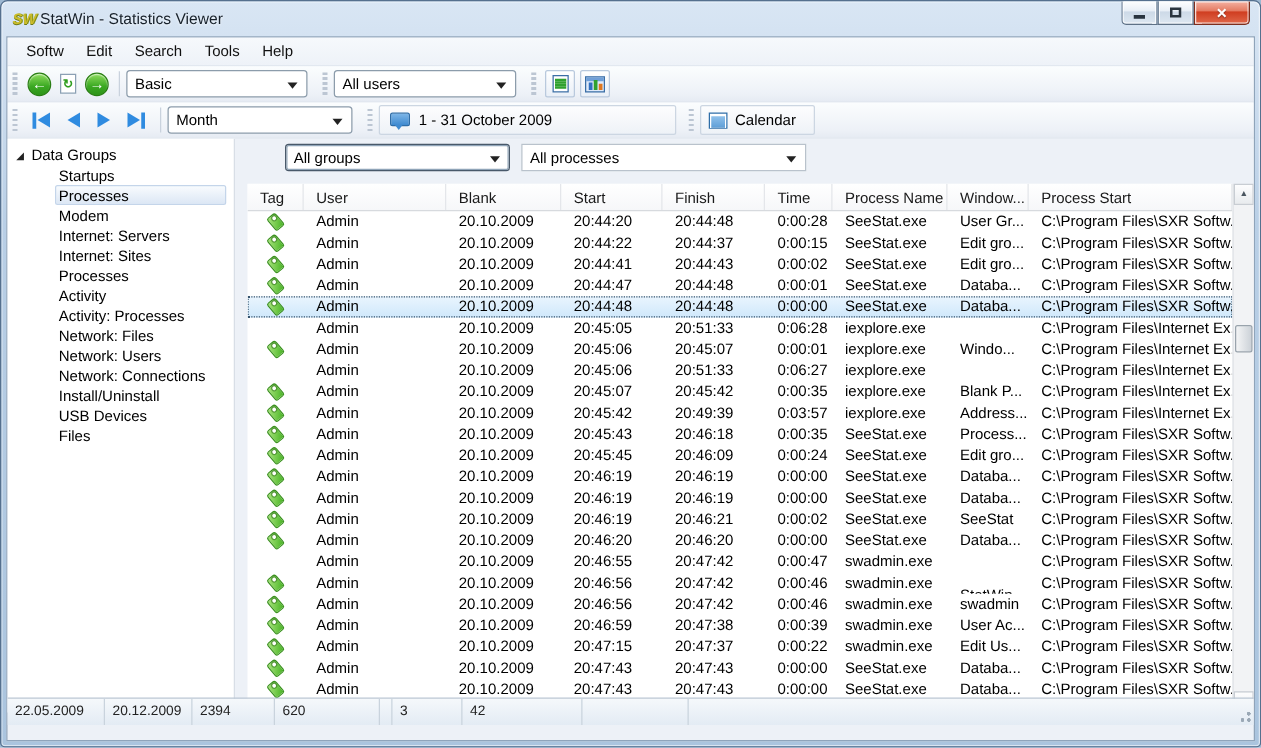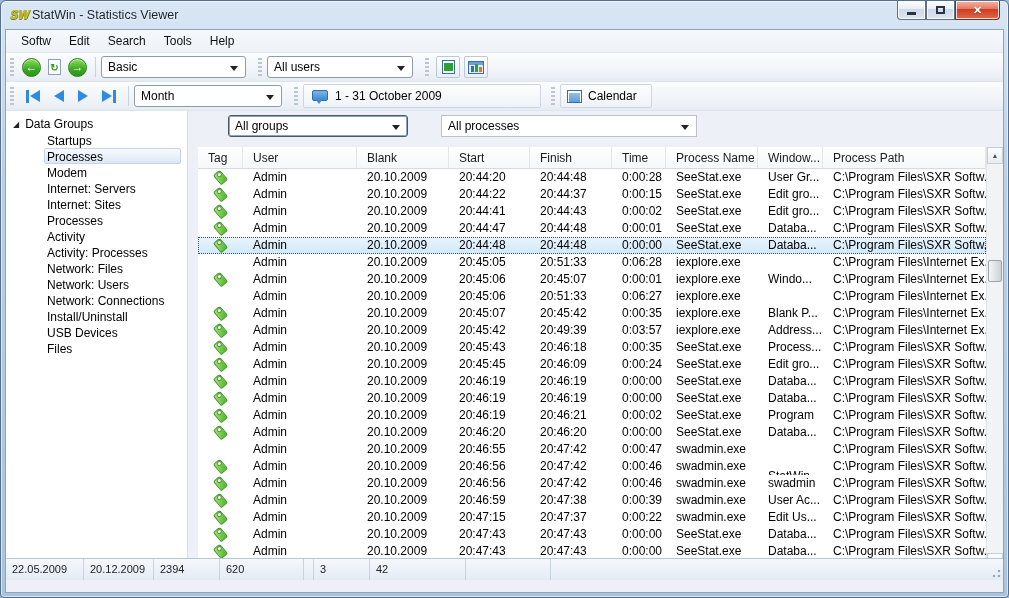--- a/index.html
+++ b/index.html
@@ -95,21 +95,21 @@
     border-right:1px solid #d8dee6; padding-top:5px; overflow:hidden; }
   .tree-root { display:flex; align-items:center; height:16px; padding-left:7px; color:#000; }
   .tree-arrow { font-size:8px; color:#222; margin-right:6px; }
   .tree-item { height:16px; line-height:16px; margin-left:38px; margin-right:6px; padding-left:2px;
     white-space:nowrap; border:1px solid transparent; border-radius:2px; }
   .tree-item.selected { background:linear-gradient(#f8fbfe,#dce7f5); border-color:#c4d5ea; }
 
   .content { position:absolute; left:192px; top:0; right:0; bottom:0; }
   .filterrow { position:absolute; top:4px; left:8px; right:0; height:24px; display:flex; gap:9px; }
   .filter-groups { width:180px; }
-  .filter-process { width:256px;margin-left:24px; }
+  .filter-process { width:228px; }
 
   .grid { position:absolute; top:36px; left:0; right:17px; bottom:0; background:#fff; overflow:hidden; }
   .gridhead { display:flex; height:22px; background:linear-gradient(#ffffff,#f6f7f9);
     border-bottom:1px solid #d7dade; }
   .hcell { padding:4px 0 0 10px; color:#1a1a1a; border-right:1px solid #e4e6ea; overflow:hidden; white-space:nowrap; }
   .gridbody { position:absolute; top:22px; left:0; right:0; bottom:0; overflow:hidden; }
   .grow { display:flex; height:17px; line-height:17px; white-space:nowrap; }
   .gcell { overflow:hidden; padding-left:10px; }
   .gcell.tagc { display:flex; align-items:center; justify-content:center; padding-left:0; }
   .grow.selected { background:linear-gradient(#eaf5fe,#cfe8fb); outline:1px dotted #36546e; outline-offset:-1px; }
@@ -282,21 +282,21 @@
         <div class="grid">
           <div class="gridhead">
               <div class="hcell" style="width: 45px;">Tag</div>
               <div class="hcell" style="width: 114px;">User</div>
               <div class="hcell" style="width: 92px;">Blank</div>
               <div class="hcell" style="width: 81px;">Start</div>
               <div class="hcell" style="width: 82px;">Finish</div>
               <div class="hcell" style="width: 54px;">Time</div>
               <div class="hcell" style="width: 92px;">Process Name</div>
               <div class="hcell" style="width: 65px;">Window...</div>
-              <div class="hcell" style="width: auto; flex: 1 1 0%;">Process Path</div>
+              <div class="hcell" style="width: auto; flex: 1 1 0%;">Process Start</div>
             </div>
           <div class="gridbody">
               <div class="grow">
                 <div class="gcell tagc" style="width: 45px;">
                   <span class="tag-icon"></span>
                 </div>
                 <div class="gcell" style="width: 114px;">Admin</div>
                 <div class="gcell" style="width: 92px;">20.10.2009</div>
                 <div class="gcell" style="width: 81px;">20:44:20</div>
                 <div class="gcell" style="width: 82px;">20:44:48</div>
@@ -473,21 +473,21 @@
               <div class="grow">
                 <div class="gcell tagc" style="width: 45px;">
                   <span class="tag-icon"></span>
                 </div>
                 <div class="gcell" style="width: 114px;">Admin</div>
                 <div class="gcell" style="width: 92px;">20.10.2009</div>
                 <div class="gcell" style="width: 81px;">20:46:19</div>
                 <div class="gcell" style="width: 82px;">20:46:21</div>
                 <div class="gcell" style="width: 54px;">0:00:02</div>
                 <div class="gcell" style="width: 92px;">SeeStat.exe</div>
-                <div class="gcell" style="width: 65px;">Program</div>
+                <div class="gcell" style="width: 65px;">SeeStat</div>
                 <div class="gcell" style="width: auto; flex: 1 1 0%;">C:\Program Files\SXR Softw...</div>
               </div>
               <div class="grow">
                 <div class="gcell tagc" style="width: 45px;">
                   <span class="tag-icon"></span>
                 </div>
                 <div class="gcell" style="width: 114px;">Admin</div>
                 <div class="gcell" style="width: 92px;">20.10.2009</div>
                 <div class="gcell" style="width: 81px;">20:46:20</div>
                 <div class="gcell" style="width: 82px;">20:46:20</div>

